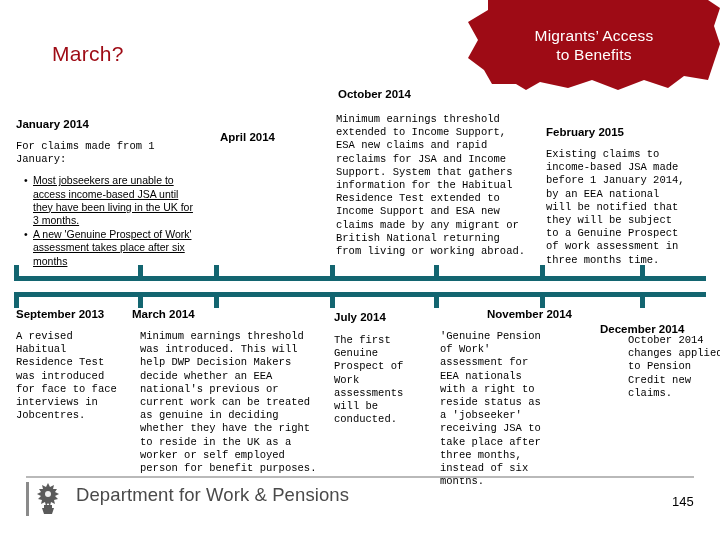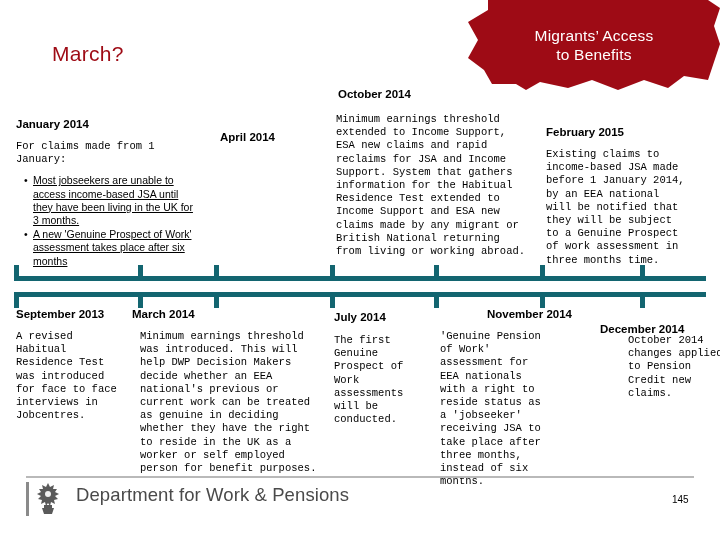--- a/index.html
+++ b/index.html
@@ -126,21 +126,21 @@
     left: 26px;
     top: 482px;
     width: 3px;
     height: 34px;
     background: #8a8a8a;
   }
   .page-num {
     position: absolute;
     left: 672px;
     top: 494px;
-    font-size: 10px;
+    font-size: 13px;
     color: #000000;
   }
 </style>
 </head>
 <body>
 
 <div id="slide">
 
   <div class="badge">
     <svg class="badge-shape" viewBox="0 0 252 90" preserveAspectRatio="none">

